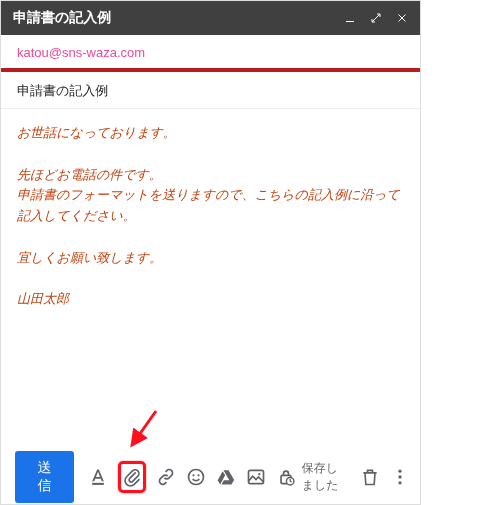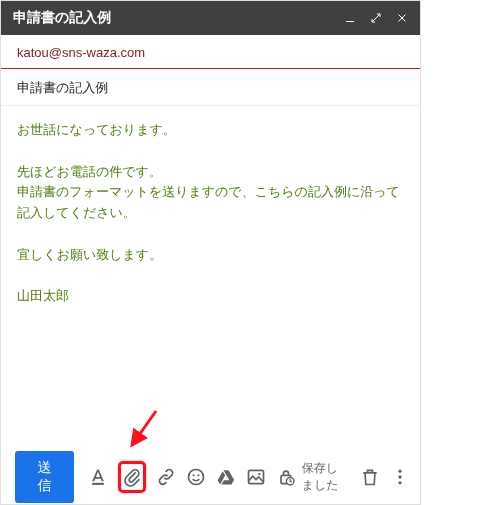--- a/index.html
+++ b/index.html
@@ -34,37 +34,38 @@
     }
     .header .window-controls .ctrl {
       cursor: pointer;
       fill: #fff;
       width: 12px;
       height: 12px;
     }
     .to-field {
       padding: 10px 16px 8px;
       font-size: 13px;
-      color: #7f1d1d;
-      border-bottom: 1px solid #b91c1c;
+      color: #ec4899;
+      border-bottom: 4px solid #b91c1c;
     }
     .subject-field {
       padding: 10px 16px 8px;
       font-size: 13px;
       color: #202124;
       border-bottom: 1px solid #eee;
     }
     .body-field {
       padding: 14px 16px 8px;
       font-size: 13px;
-      color: #4d7c0f;
+      color: #c2410c;
       line-height: 1.6;
       flex: 1;
       overflow: auto;
       white-space: pre-wrap;
+      font-style: italic;
     }
     .bottom-bar {
       height: 54px;
       display: flex;
       align-items: center;
       padding: 0 10px 0 14px;
       gap: 6px;
       position: relative;
       border-top: 0px solid transparent;
     }

